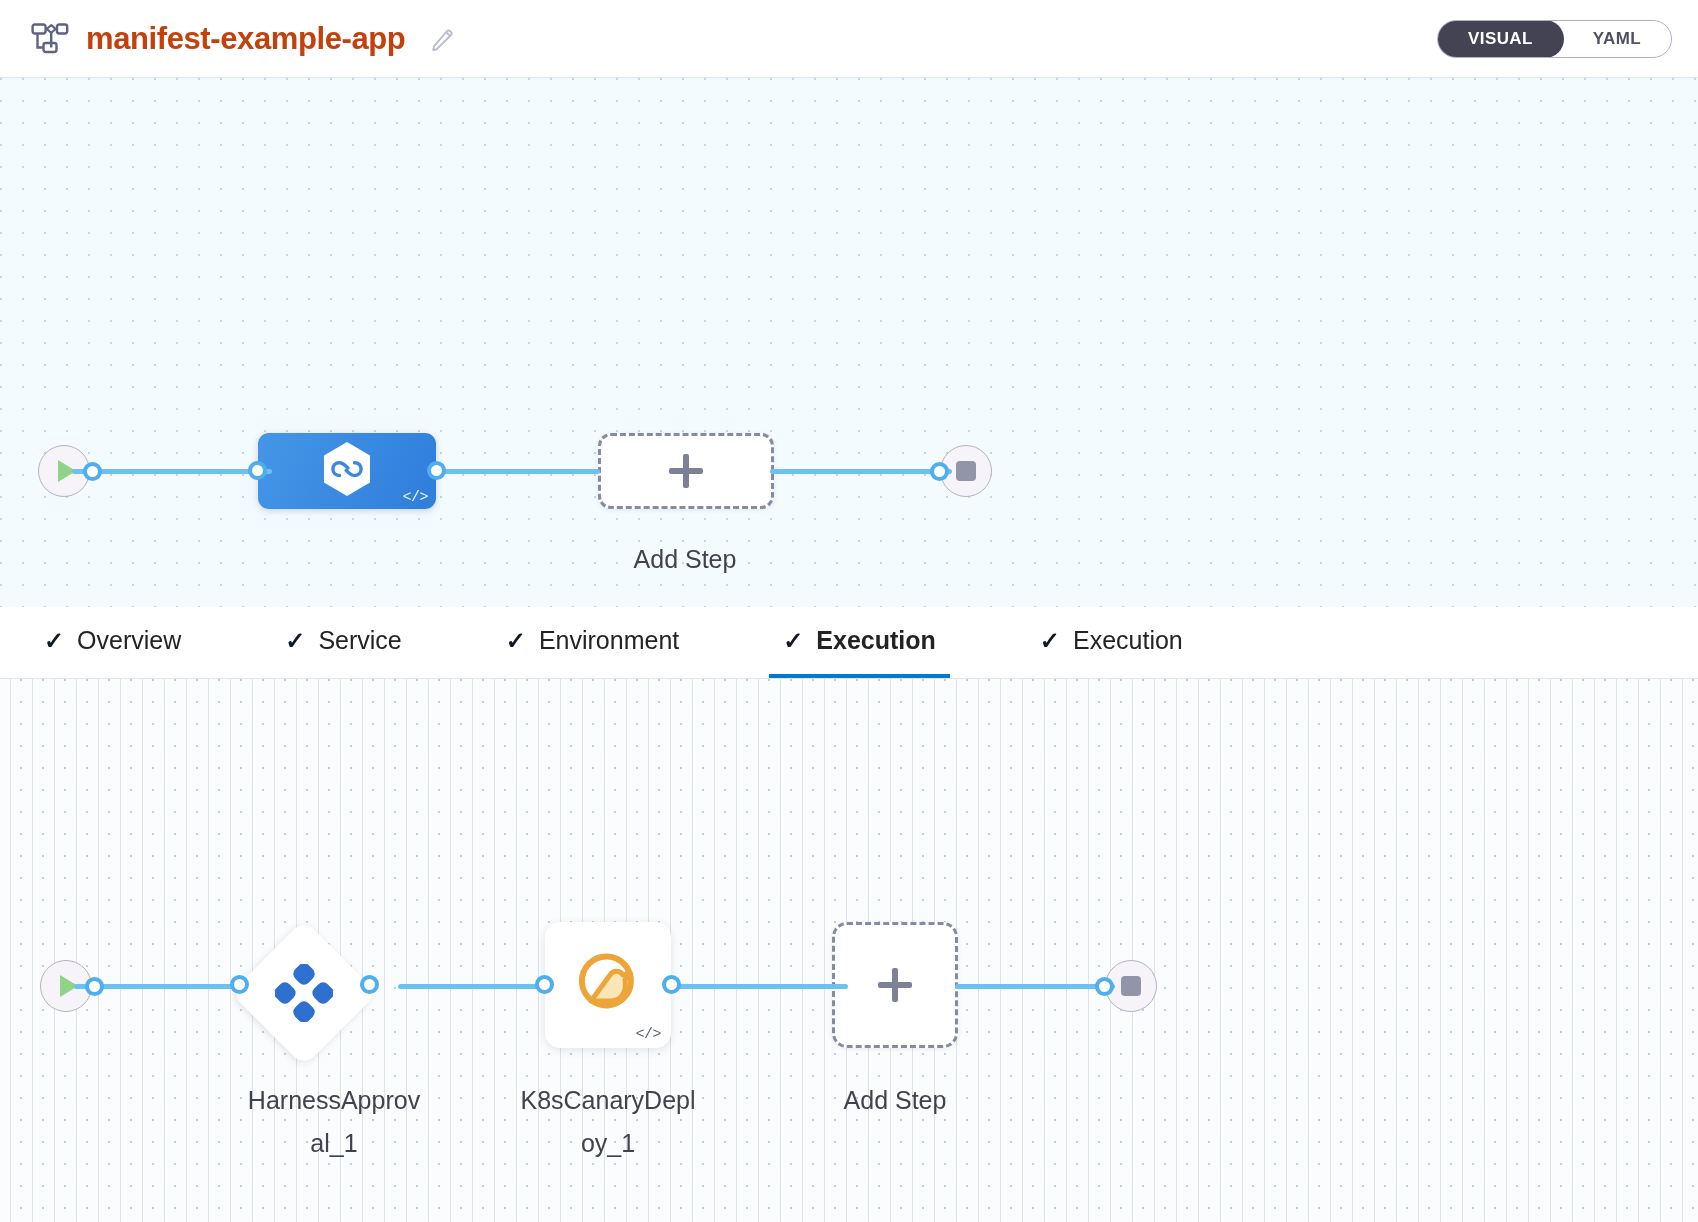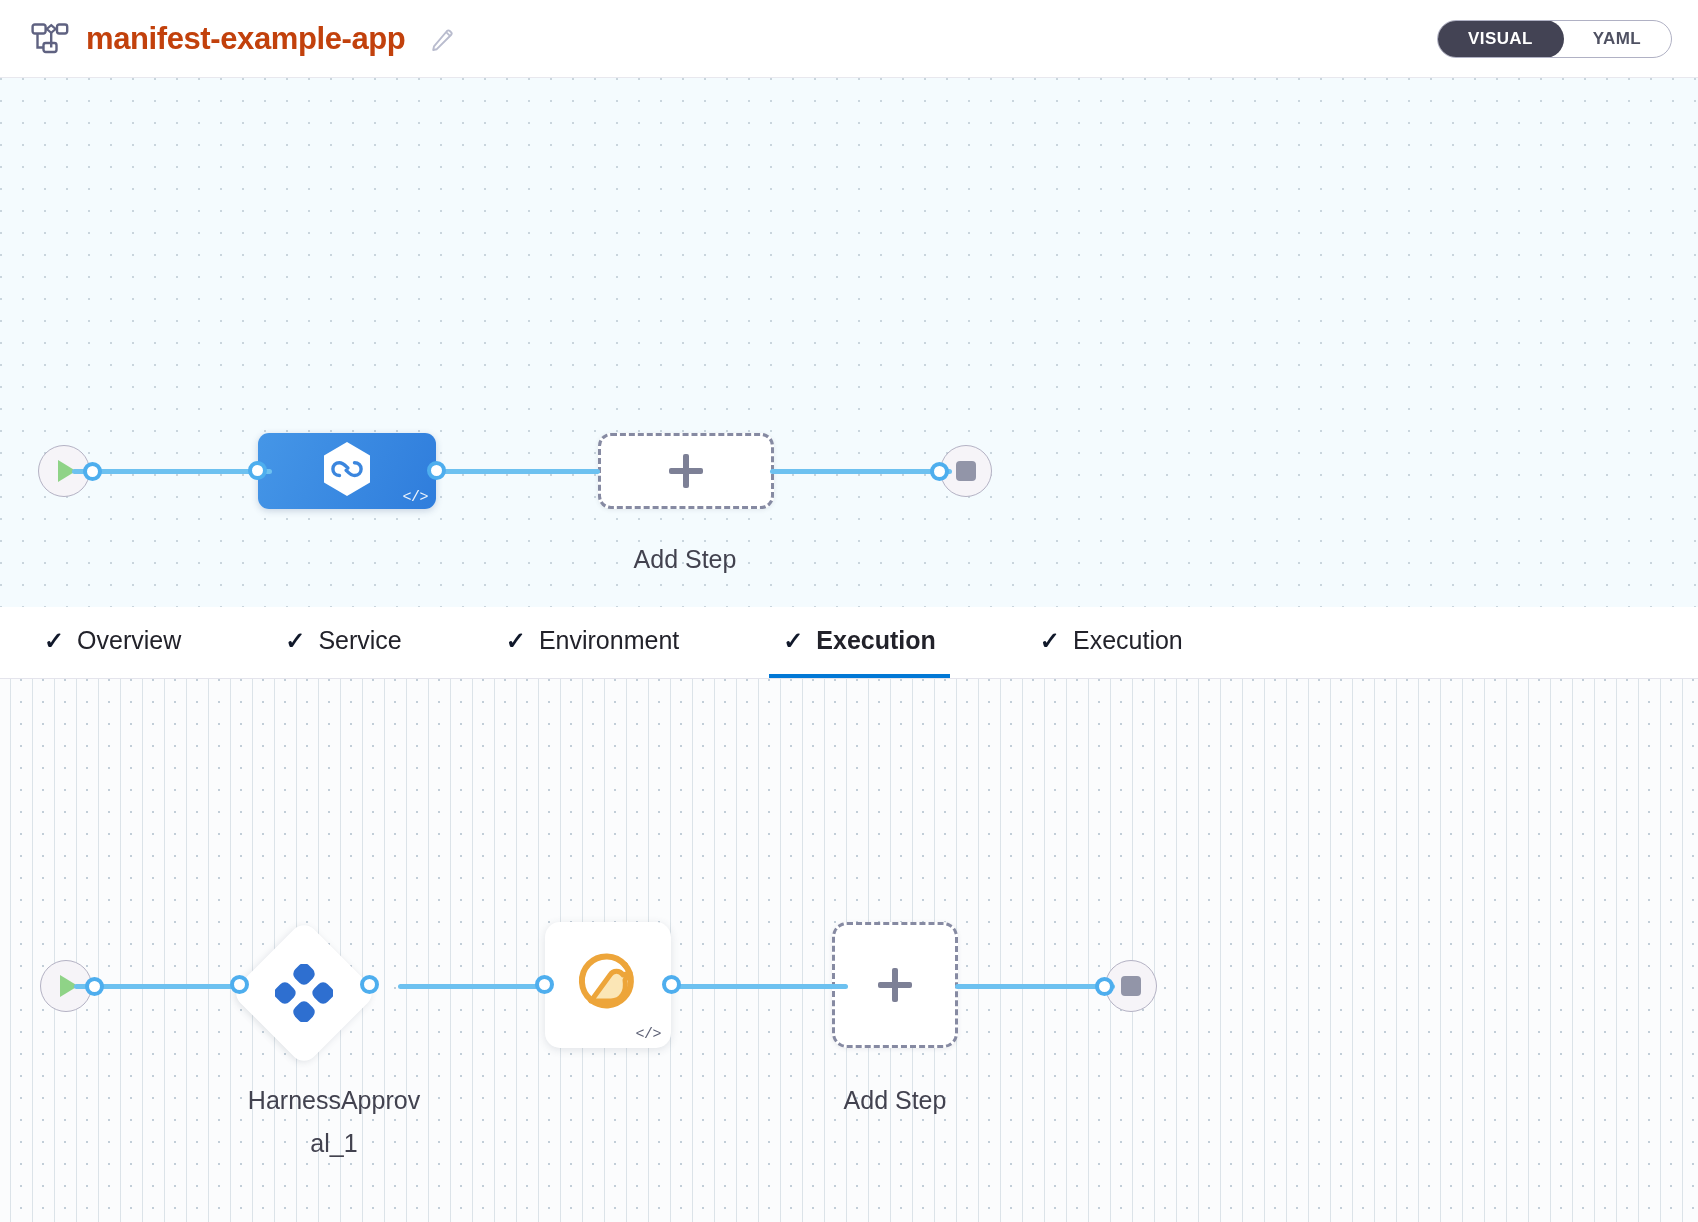--- a/index.html
+++ b/index.html
@@ -422,20 +422,24 @@
           <path d="M55 20 A24.5 24.5 0 1 0 21 55" stroke="#eda53a" stroke-width="6" fill="none" stroke-linecap="round"></path>
           <path d="M55 20 A24.5 24.5 0 0 1 21 55" stroke="#eda53a" stroke-width="6" fill="none" stroke-linecap="round"></path>
           <path d="M21 56 L40 30 c3 -5 10 -5 13 0 l7 -2 l-5 7 c2 12 -4 21 -14 21 Z" fill="#fbe6b6" stroke="#eda53a" stroke-width="5" stroke-linejoin="round"></path>
         </svg>
       </span>
       <span class="code-badge dark">&lt;/&gt;</span>
     </div>
     <div class="port" style="left:-10px; top:53px;"></div>
     <div class="port" style="left:117px; top:53px;"></div>
   </div>
+  <div class="node-label" style="left:483px; top:400px; width:250px;">
+    <div>K8sCanaryDepl</div>
+    <div>oy_1</div>
+  </div>
 
   <div class="node" style="left:832px; top:243px;">
     <div class="add-box step">
       <span class="plus"></span>
     </div>
   </div>
   <div class="node-label" style="left:770px; top:1060px; top:400px; width:250px;">Add Step</div>
 
   <div class="node" style="left:1105px; top:281px;">
     <div class="terminal">

